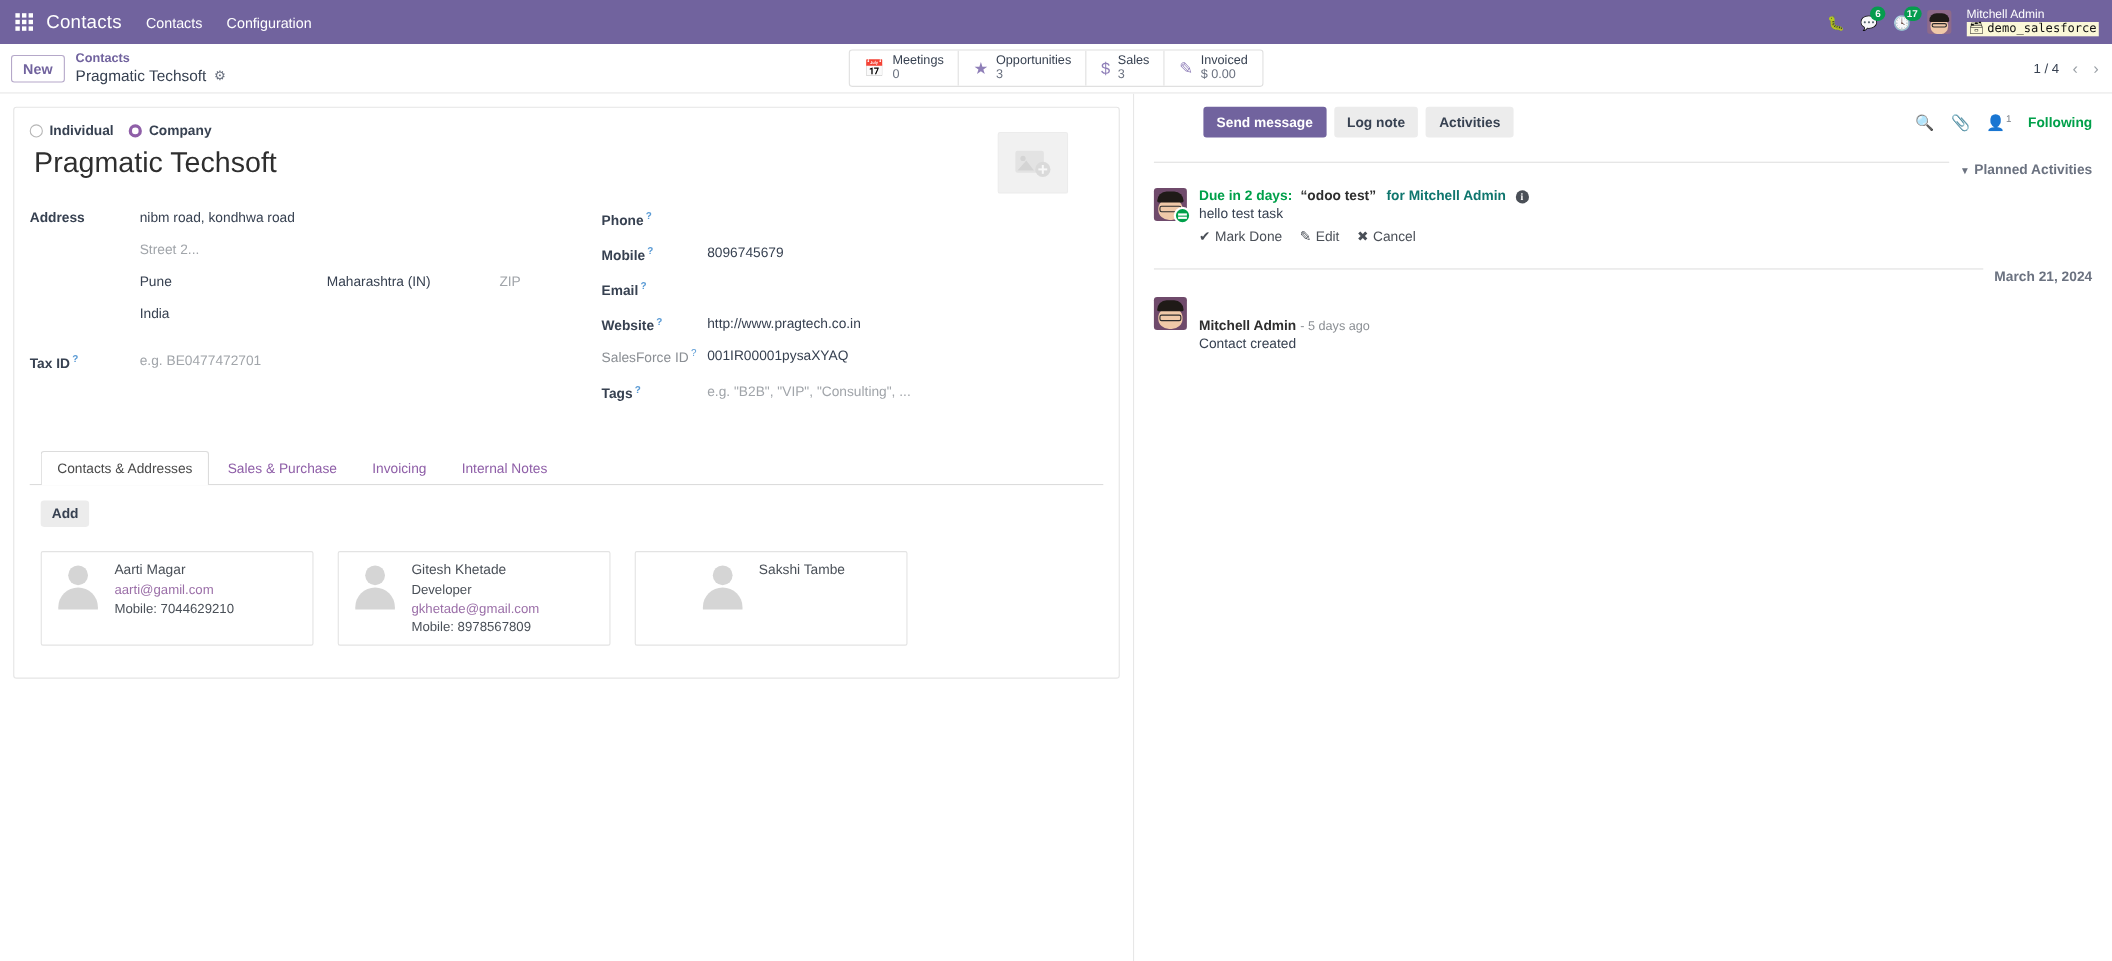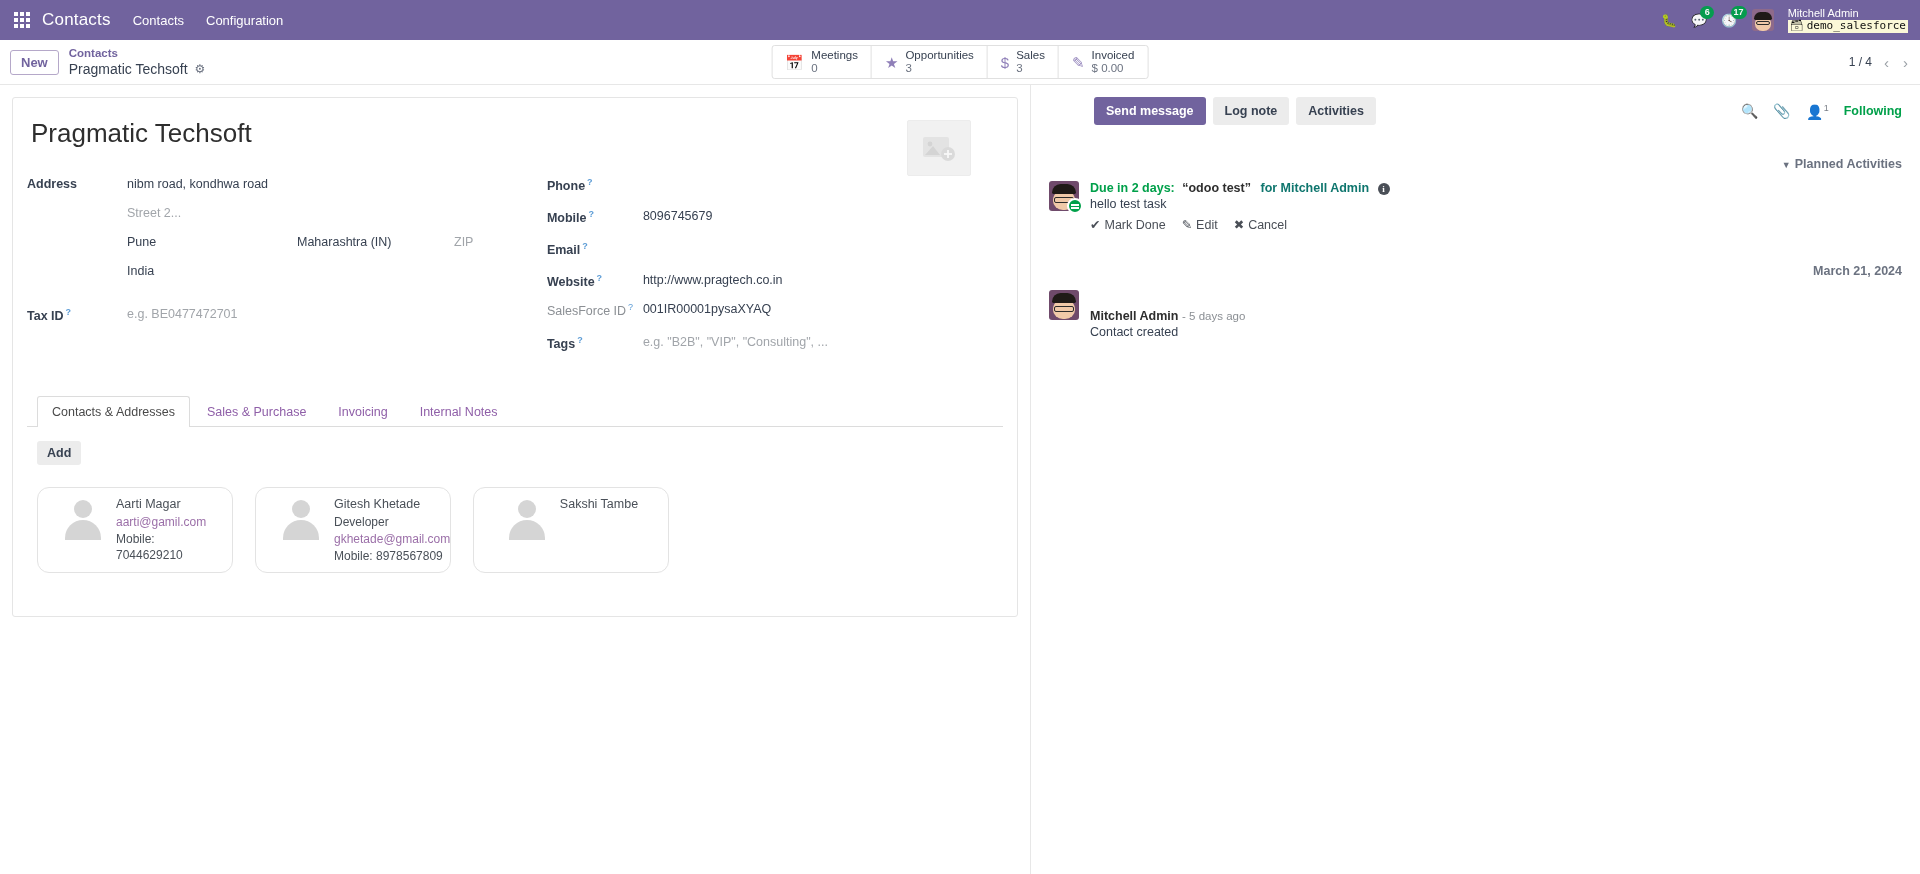--- a/index.html
+++ b/index.html
@@ -249,26 +249,26 @@
     color: #374151;
     font-size: 12.5px;
     font-weight: bold;
     padding: 5px 10px;
     border-radius: 3px;
     cursor: pointer;
   }
 
   .cards { display: flex; gap: 22px; margin-top: 22px; flex-wrap: wrap; }
   .pcard {
-    width: 196px;
+    width: 248px;
     min-height: 70px;
     border: 1px solid #e3e3e3;
-    border-radius: 12px;
-    display: flex;
-    padding: 8px 22px;
+    border-radius: 2px;
+    display: flex;
+    padding: 8px 10px;
     gap: 10px;
     cursor: pointer;
     background: #fff;
   }
   .pavatar { width: 46px; height: 46px; flex: none; position: relative; }
   .pavatar .head { position: absolute; left: 14px; top: 4px; width: 18px; height: 18px; border-radius: 50%; background: #d5d5d5; }
   .pavatar .body { position: absolute; left: 5px; top: 24px; width: 36px; height: 20px; border-radius: 18px 18px 0 0; background: #d5d5d5; }
   .pinfo { display: flex; flex-direction: column; gap: 1px; line-height: 1.35; }
   .pname { font-size: 12.5px; color: #4a5058; }
   .pfunc { font-size: 12px; color: #4a5058; }
@@ -304,21 +304,21 @@
     font-weight: bold;
     padding: 7px 12px;
     border-radius: 3px;
     cursor: pointer;
   }
   .chatter-tools { margin-left: auto; display: flex; align-items: center; gap: 15px; }
   .ct-ico { color: #7a7f87; font-size: 14px; cursor: pointer; position: relative; }
   .ct-sup { font-size: 9px; vertical-align: super; color: #7a7f87; }
   .following { color: #00a04a; font-size: 12.5px; font-weight: bold; cursor: pointer; }
 
-  .sep-row { display: flex; align-items: flex-end; gap: 10px; margin: 22px 0 10px 0; flex-direction: column; }
+  .sep-row { display: flex; align-items: flex-start; gap: 10px; margin: 22px 0 10px 0; }
   .sep-line { flex: 1; height: 1px; background: #e0e0e0; }
   .sep-title { font-size: 12.5px; font-weight: bold; color: #6b7280; cursor: pointer; white-space: nowrap; }
   .sep-title.date { color: #6b7280; font-weight: bold; }
   .caret { font-size: 9px; margin-right: 4px; }
 
   .act-row { display: flex; gap: 11px; margin-top: 6px; }
   .av-odoo {
     width: 30px; height: 30px; border-radius: 3px; flex: none;
     background: #6f4a6b; position: relative; overflow: visible;
   }
@@ -453,20 +453,30 @@
         <svg width="34" height="28" viewBox="0 0 34 28">
           <rect x="1" y="3" width="26" height="20" rx="2" fill="#d9d9d9"></rect>
           <circle cx="8" cy="10" r="2.4" fill="#bdbdbd"></circle>
           <path d="M3 21 L11 12 L18 21 Z" fill="#bdbdbd"></path>
           <circle cx="26" cy="20" r="7" fill="#c9c9c9"></circle>
           <rect x="25.1" y="16" width="1.8" height="8" fill="#fff"></rect>
           <rect x="22" y="19.1" width="8" height="1.8" fill="#fff"></rect>
         </svg>
       </div>
 
+      <div class="radio-row">
+        <label class="radio-item">
+          <span class="radio-dot"></span>
+          <span>Individual</span>
+        </label>
+        <label class="radio-item">
+          <span class="radio-dot on"></span>
+          <span>Company</span>
+        </label>
+      </div>
 
       <h1 class="rec-title">Pragmatic Techsoft</h1>
 
       <div class="form-cols">
 
         <div class="col-left">
           <div class="f-row">
             <span class="f-label">Address</span>
             <span class="f-val">nibm road, kondhwa road</span>
           </div>

